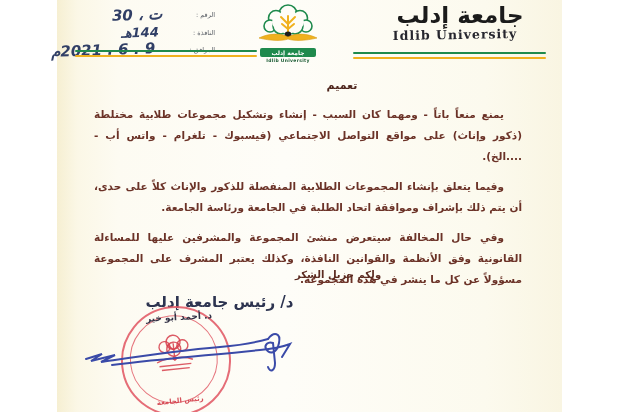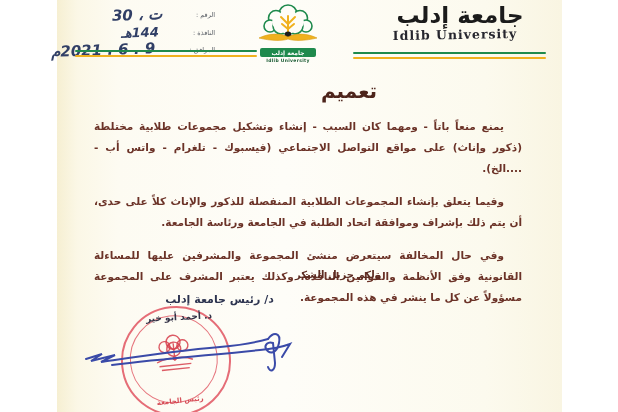--- a/index.html
+++ b/index.html
@@ -38,36 +38,36 @@
     font-size:23px;font-weight:bold;color:#1b1b1b;direction:rtl;white-space:nowrap;
     font-family:"DejaVu Sans",sans-serif;
   }
   .univ-en{
     position:absolute;right:42px;top:27px;width:130px;text-align:center;
     font-size:12.5px;color:#26262e;font-weight:bold;letter-spacing:1px;
     font-family:"DejaVu Serif",serif;transform:rotate(-1deg);
   }
   
   .title{
-    position:absolute;left:250px;top:79px;width:70px;text-align:right;
-    font-size:20px;font-weight:bold;color:#4d241b;direction:rtl;
+    position:absolute;left:250px;top:79px;width:70px;text-align:center;
+    font-size:11px;font-weight:bold;color:#4d241b;direction:rtl;
   }
   .bodytext{position:absolute;right:40px;top:104px;width:428px;direction:rtl;}
   .bodytext p{
-    margin:12px 0 9px 0;font-size:10.5px;font-weight:bold;color:#6b3227;
+    margin:0 0 9px 0;font-size:10.5px;font-weight:bold;color:#6b3227;
     line-height:21px;text-align:justify;text-align-last:right;text-indent:18px;
   }
   .closing{
     position:absolute;left:238px;top:269px;width:130px;text-align:left;
     font-size:10px;font-weight:bold;color:#5c2b21;direction:rtl;
   }
   
   .sig-title{
     position:absolute;left:80px;top:293px;width:165px;text-align:center;
-    font-size:11px;font-weight:bold;color:#2d3450;direction:rtl;
+    font-size:15px;font-weight:bold;color:#2d3450;direction:rtl;
   }
   .sig-name{
     position:absolute;left:62px;top:312px;width:120px;text-align:center;
     font-size:9px;font-weight:bold;color:#343347;direction:rtl;
     transform:rotate(-3deg);z-index:6;
   }
   .stamp{
     position:absolute;left:64px;top:306px;width:106px;height:106px;
     border:2.5px solid rgba(224,84,96,.85);border-radius:50%;
     transform:rotate(-6deg);z-index:3;

